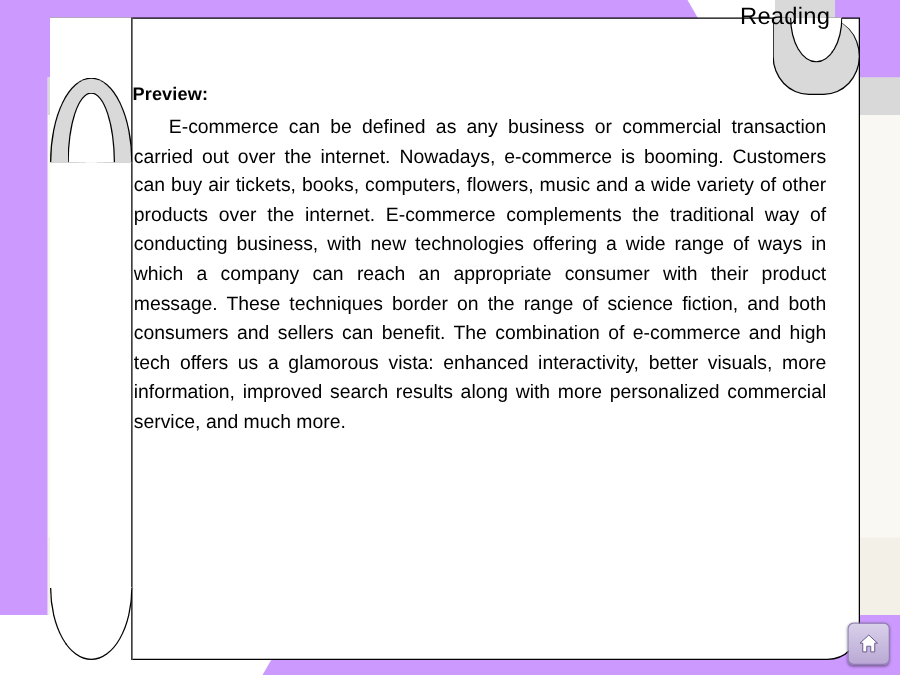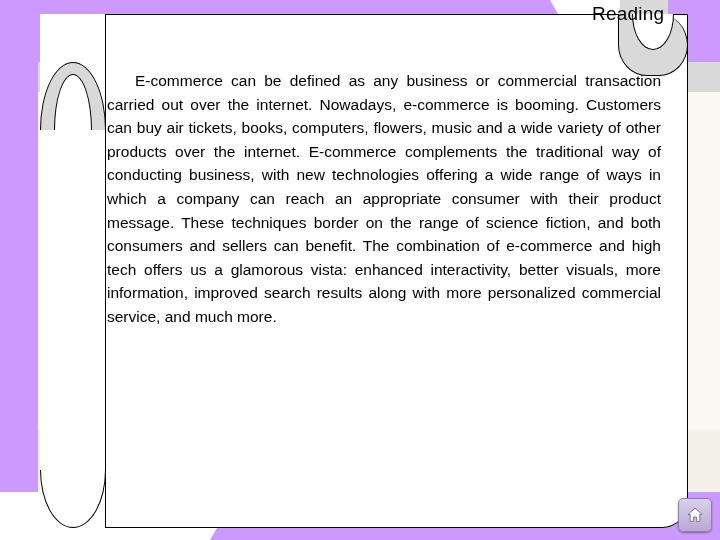--- a/index.html
+++ b/index.html
@@ -297,20 +297,21 @@
   <div class="curl-top"></div>
   <div class="curl-top-inner"></div>
   <div class="curl-bottom"></div>
   <div class="scroll-right-curl"></div>
   <div class="scroll-right-curl-inner"></div>
 
 
   <div class="header-right">Reading</div>
 
   <div class="content">
+    <p class="preview-label">Preview:</p>
     <p class="body-text">E-commerce can be defined as any business or commercial transaction carried out over the internet. Nowadays, e-commerce is booming. Customers can buy air tickets, books, computers, flowers, music and a wide variety of other products over the internet. E-commerce complements the traditional way of conducting business, with new technologies offering a wide range of ways in which a company can reach an appropriate consumer with their product message. These techniques border on the range of science fiction, and both consumers and sellers can benefit.  The combination of e-commerce and high tech offers us a glamorous vista: enhanced interactivity, better visuals, more information, improved search results along with more personalized commercial service, and much more.</p>
   </div>
 
   <div class="nav-button">
     <span>
       <svg width="18" height="18" viewBox="0 0 18 18" aria-hidden="true">
         <path d="M9 2 L16 8.5 L13.8 8.5 L13.8 15.5 L10.6 15.5 L10.6 11 L7.4 11 L7.4 15.5 L4.2 15.5 L4.2 8.5 L2 8.5 Z" fill="#ffffff" stroke="#6a5a8a" stroke-width="0.8"></path>
       </svg>
     </span>
   </div>

